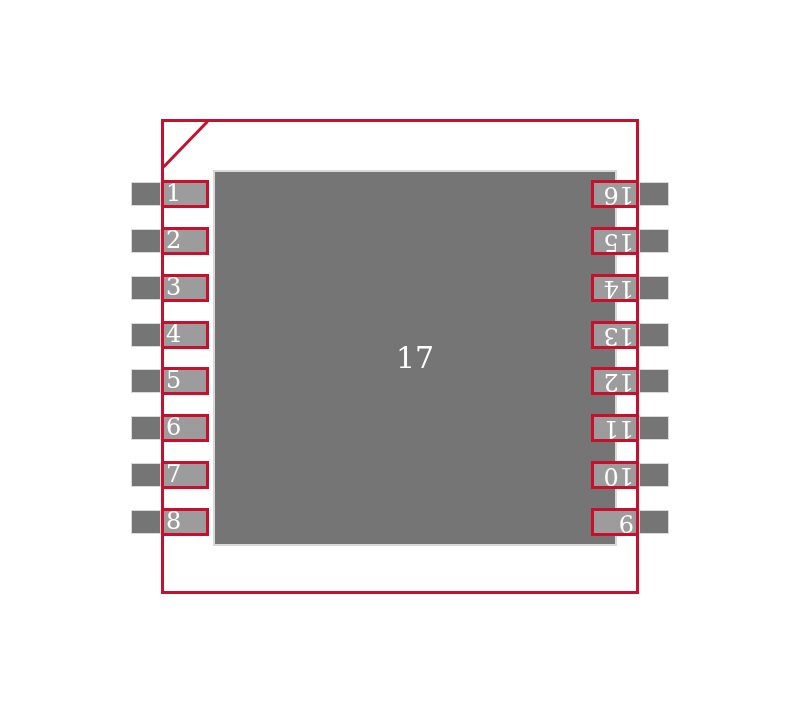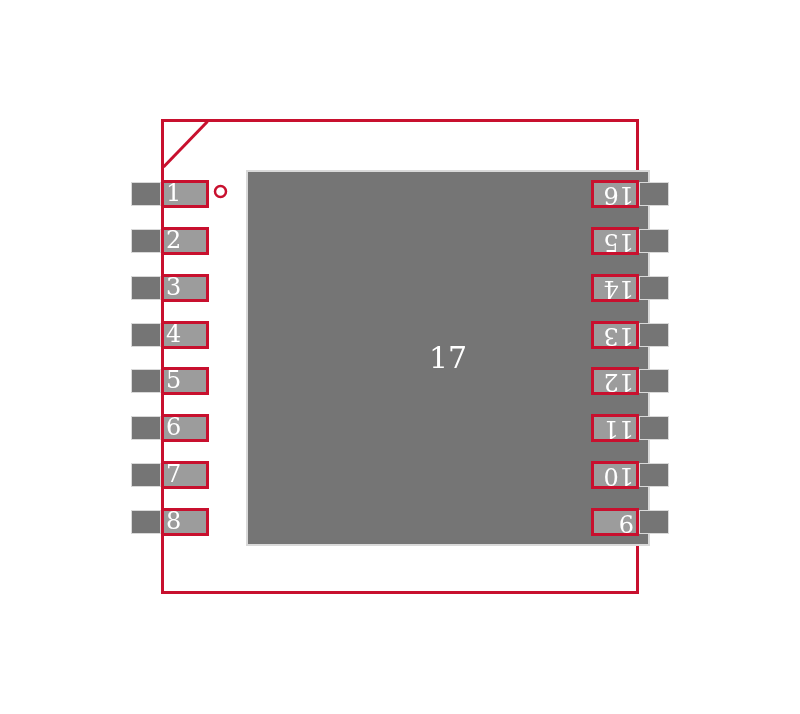--- a/index.html
+++ b/index.html
@@ -2,21 +2,21 @@
 <html style="--outline-red: #C8102E; --pad-dark: #757575; --pad-light: #9C9C9C; --pad-edge-light: #D9D9D9; --label-white: #FFFFFF; --background: #FFFFFF;"><head>
 <meta charset="utf-8">
 <style>
   html,body{margin:0;padding:0;background:#fff;}
   .canvas{position:relative;width:800px;height:714px;background:var(--background,#fff);overflow:hidden;
           font-family:"DejaVu Serif",serif;}
   .overlay{position:absolute;left:0;top:0;}
   .outline{fill:none;stroke:var(--outline-red,#C8102E);stroke-width:3;}
   .indicator{fill:#ffffff;stroke:var(--outline-red,#C8102E);stroke-width:2.5;}
 
-  .center-pad{position:absolute;left:246px;top:170px;width:404px;height:376px;
+  .center-pad{position:absolute;left:213px;top:170px;width:404px;height:376px;
               background:var(--pad-dark,#757575);border:2px solid var(--pad-edge-light,#D9D9D9);
               box-sizing:border-box;display:flex;align-items:center;justify-content:center;text-align:center;}
   .center-pad span{font:30px/1 "DejaVu Serif",serif;color:var(--label-white,#fff);}
 
   .pad{position:absolute;width:78px;height:28px;}
   .pad.left{left:131px;}
   .pad.right{left:591px;}
   .pad-outer{position:absolute;top:2px;width:30px;height:24px;background:var(--pad-dark,#757575);
              border:1px solid var(--pad-edge-light,#D9D9D9);box-sizing:border-box;}
   .pad.left .pad-outer{left:0;}

